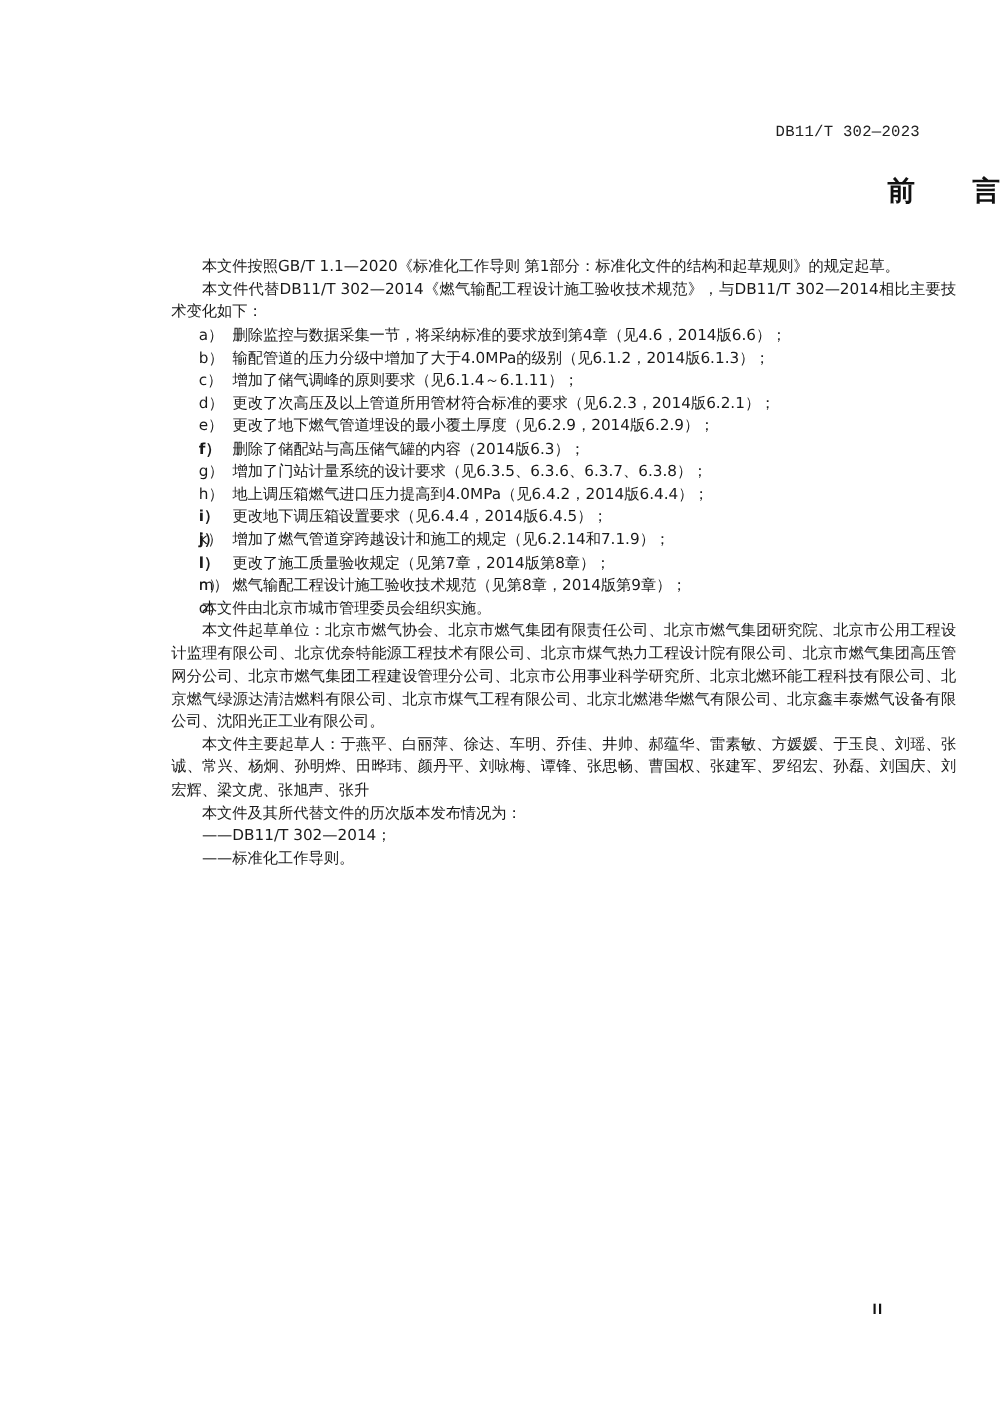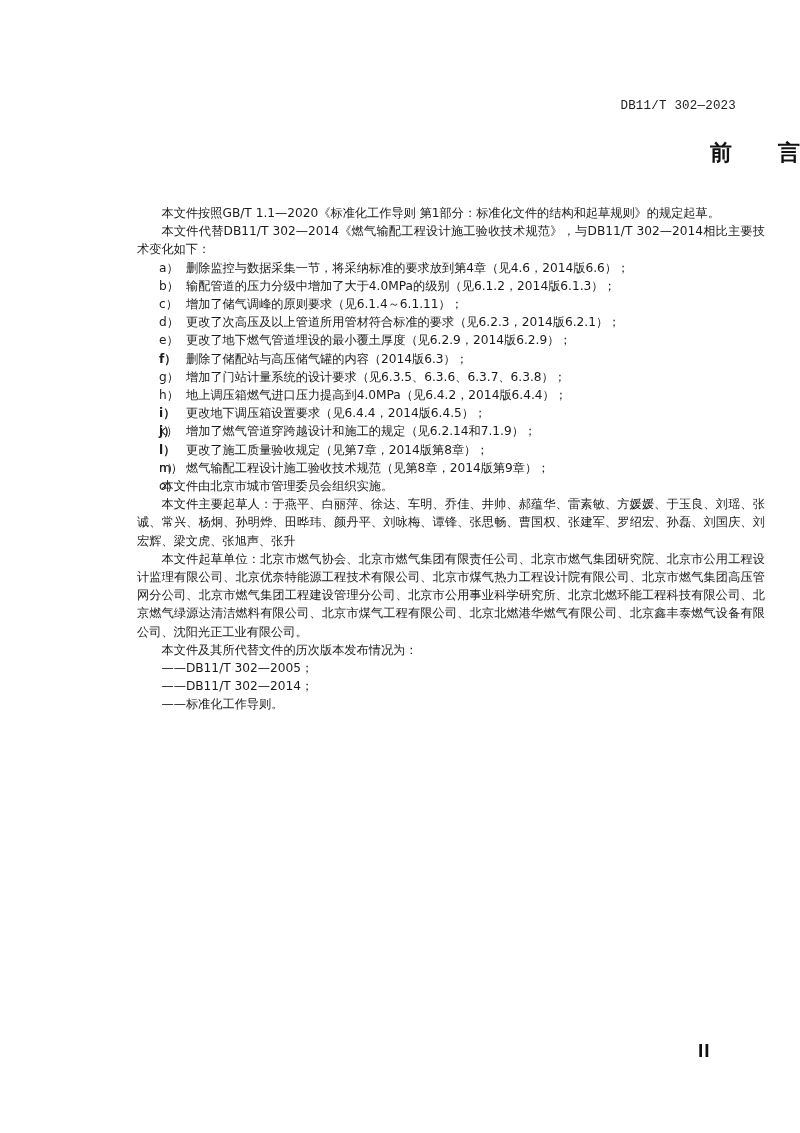--- a/index.html
+++ b/index.html
@@ -8,21 +8,21 @@
     .doc-code { position: absolute; top: 99px; right: 64px; font-family: "Liberation Mono", "DejaVu Sans Mono", monospace; font-size: 12.5px; color: #222; letter-spacing: 0.2px; }
     .title { position: absolute; top: 138px; left: 0; width: 800px; text-align: right; font-size: 22px; font-weight: bold; color: #111; letter-spacing: 0; }
     .title span { display: inline-block; }
     .title .gap { width: 46px; }
     .body { position: absolute; top: 204px; left: 97px; width: 628px; font-size: 12.2px; line-height: 18.2px; color: #1a1a1a; margin-left: 40px; }
     .p { text-indent: 24.5px; margin: 0; text-align: justify; }
     .li { position: relative; padding-left: 49px; margin: 0; }
     .li .lbl { position: absolute; left: 22px; top: 0; }
     .li.bold-lbl .lbl { font-weight: bold; }
     .hist { padding-left: 24.5px; margin: 0; }
-    .page-num { position: absolute; top: 1040px; left: 698px; font-size: 19px; font-weight: bold; font-family: "Liberation Sans", sans-serif; letter-spacing: 1px; }
+    .page-num { position: absolute; top: 1040px; left: 698px; font-size: 12px; font-weight: bold; font-family: "Liberation Sans", sans-serif; letter-spacing: 1px; }
   </style>
 </head>
 <body>
 
 <div class="doc-code">DB11/T 302—2023</div>
 
 <div class="title">
   <span>前</span><span class="gap"></span><span>言</span>
 </div>
 
@@ -42,21 +42,20 @@
     <p class="li bold-lbl"><span class="lbl">i）</span><span>更改地下调压箱设置要求（见6.4.4，2014版6.4.5）；</span></p>
     <p class="li bold-lbl"><span class="lbl">j）</span></p>
     <p class="li"><span class="lbl">k）</span><span>增加了燃气管道穿跨越设计和施工的规定（见6.2.14和7.1.9）；</span></p>
     <p class="li bold-lbl"><span class="lbl">l）</span><span>更改了施工质量验收规定（见第7章，2014版第8章）；</span></p>
     <p class="li"><span class="lbl">m）</span></p>
     <p class="li"><span class="lbl">n）</span><span>燃气输配工程设计施工验收技术规范（见第8章，2014版第9章）；</span></p>
     <p class="li"><span class="lbl">o）</span></p>
   </div>
 
   <p class="p">本文件由北京市城市管理委员会组织实施。</p>
+  <p class="p">本文件起草单位：北京市燃气协会、北京市燃气集团有限责任公司、北京市燃气集团研究院、北京市公用工程设计监理有限公司、北京优奈特能源工程技术有限公司、北京市煤气热力工程设计院有限公司、北京市燃气集团高压管网分公司、北京市燃气集团工程建设管理分公司、北京市公用事业科学研究所、北京北燃环能工程科技有限公司、北京燃气绿源达清洁燃料有限公司、北京市煤气工程有限公司、北京北燃港华燃气有限公司、北京鑫丰泰燃气设备有限公司、沈阳光正工业有限公司。</p>
   <p class="p">本文件主要起草人：于燕平、白丽萍、徐达、车明、乔佳、井帅、郝蕴华、雷素敏、方媛媛、于玉良、刘瑶、张诚、常兴、杨炯、孙明烨、田晔玮、颜丹平、刘咏梅、谭锋、张思畅、曹国权、张建军、罗绍宏、孙磊、刘国庆、刘宏辉、梁文虎、张旭声、张升</p>
-  <p class="p">本文件起草单位：北京市燃气协会、北京市燃气集团有限责任公司、北京市燃气集团研究院、北京市公用工程设计监理有限公司、北京优奈特能源工程技术有限公司、北京市煤气热力工程设计院有限公司、北京市燃气集团高压管网分公司、北京市燃气集团工程建设管理分公司、北京市公用事业科学研究所、北京北燃环能工程科技有限公司、北京燃气绿源达清洁燃料有限公司、北京市煤气工程有限公司、北京北燃港华燃气有限公司、北京鑫丰泰燃气设备有限公司、沈阳光正工业有限公司。</p>
   <p class="p">本文件及其所代替文件的历次版本发布情况为：</p>
-  <p class="hist">——DB11/T 302—2005；</p>
   <p class="hist">——DB11/T 302—2014；</p>
   <p class="hist">——标准化工作导则。</p>
 </div>
 
 <div class="page-num">II</div>
 
 </body></html>

